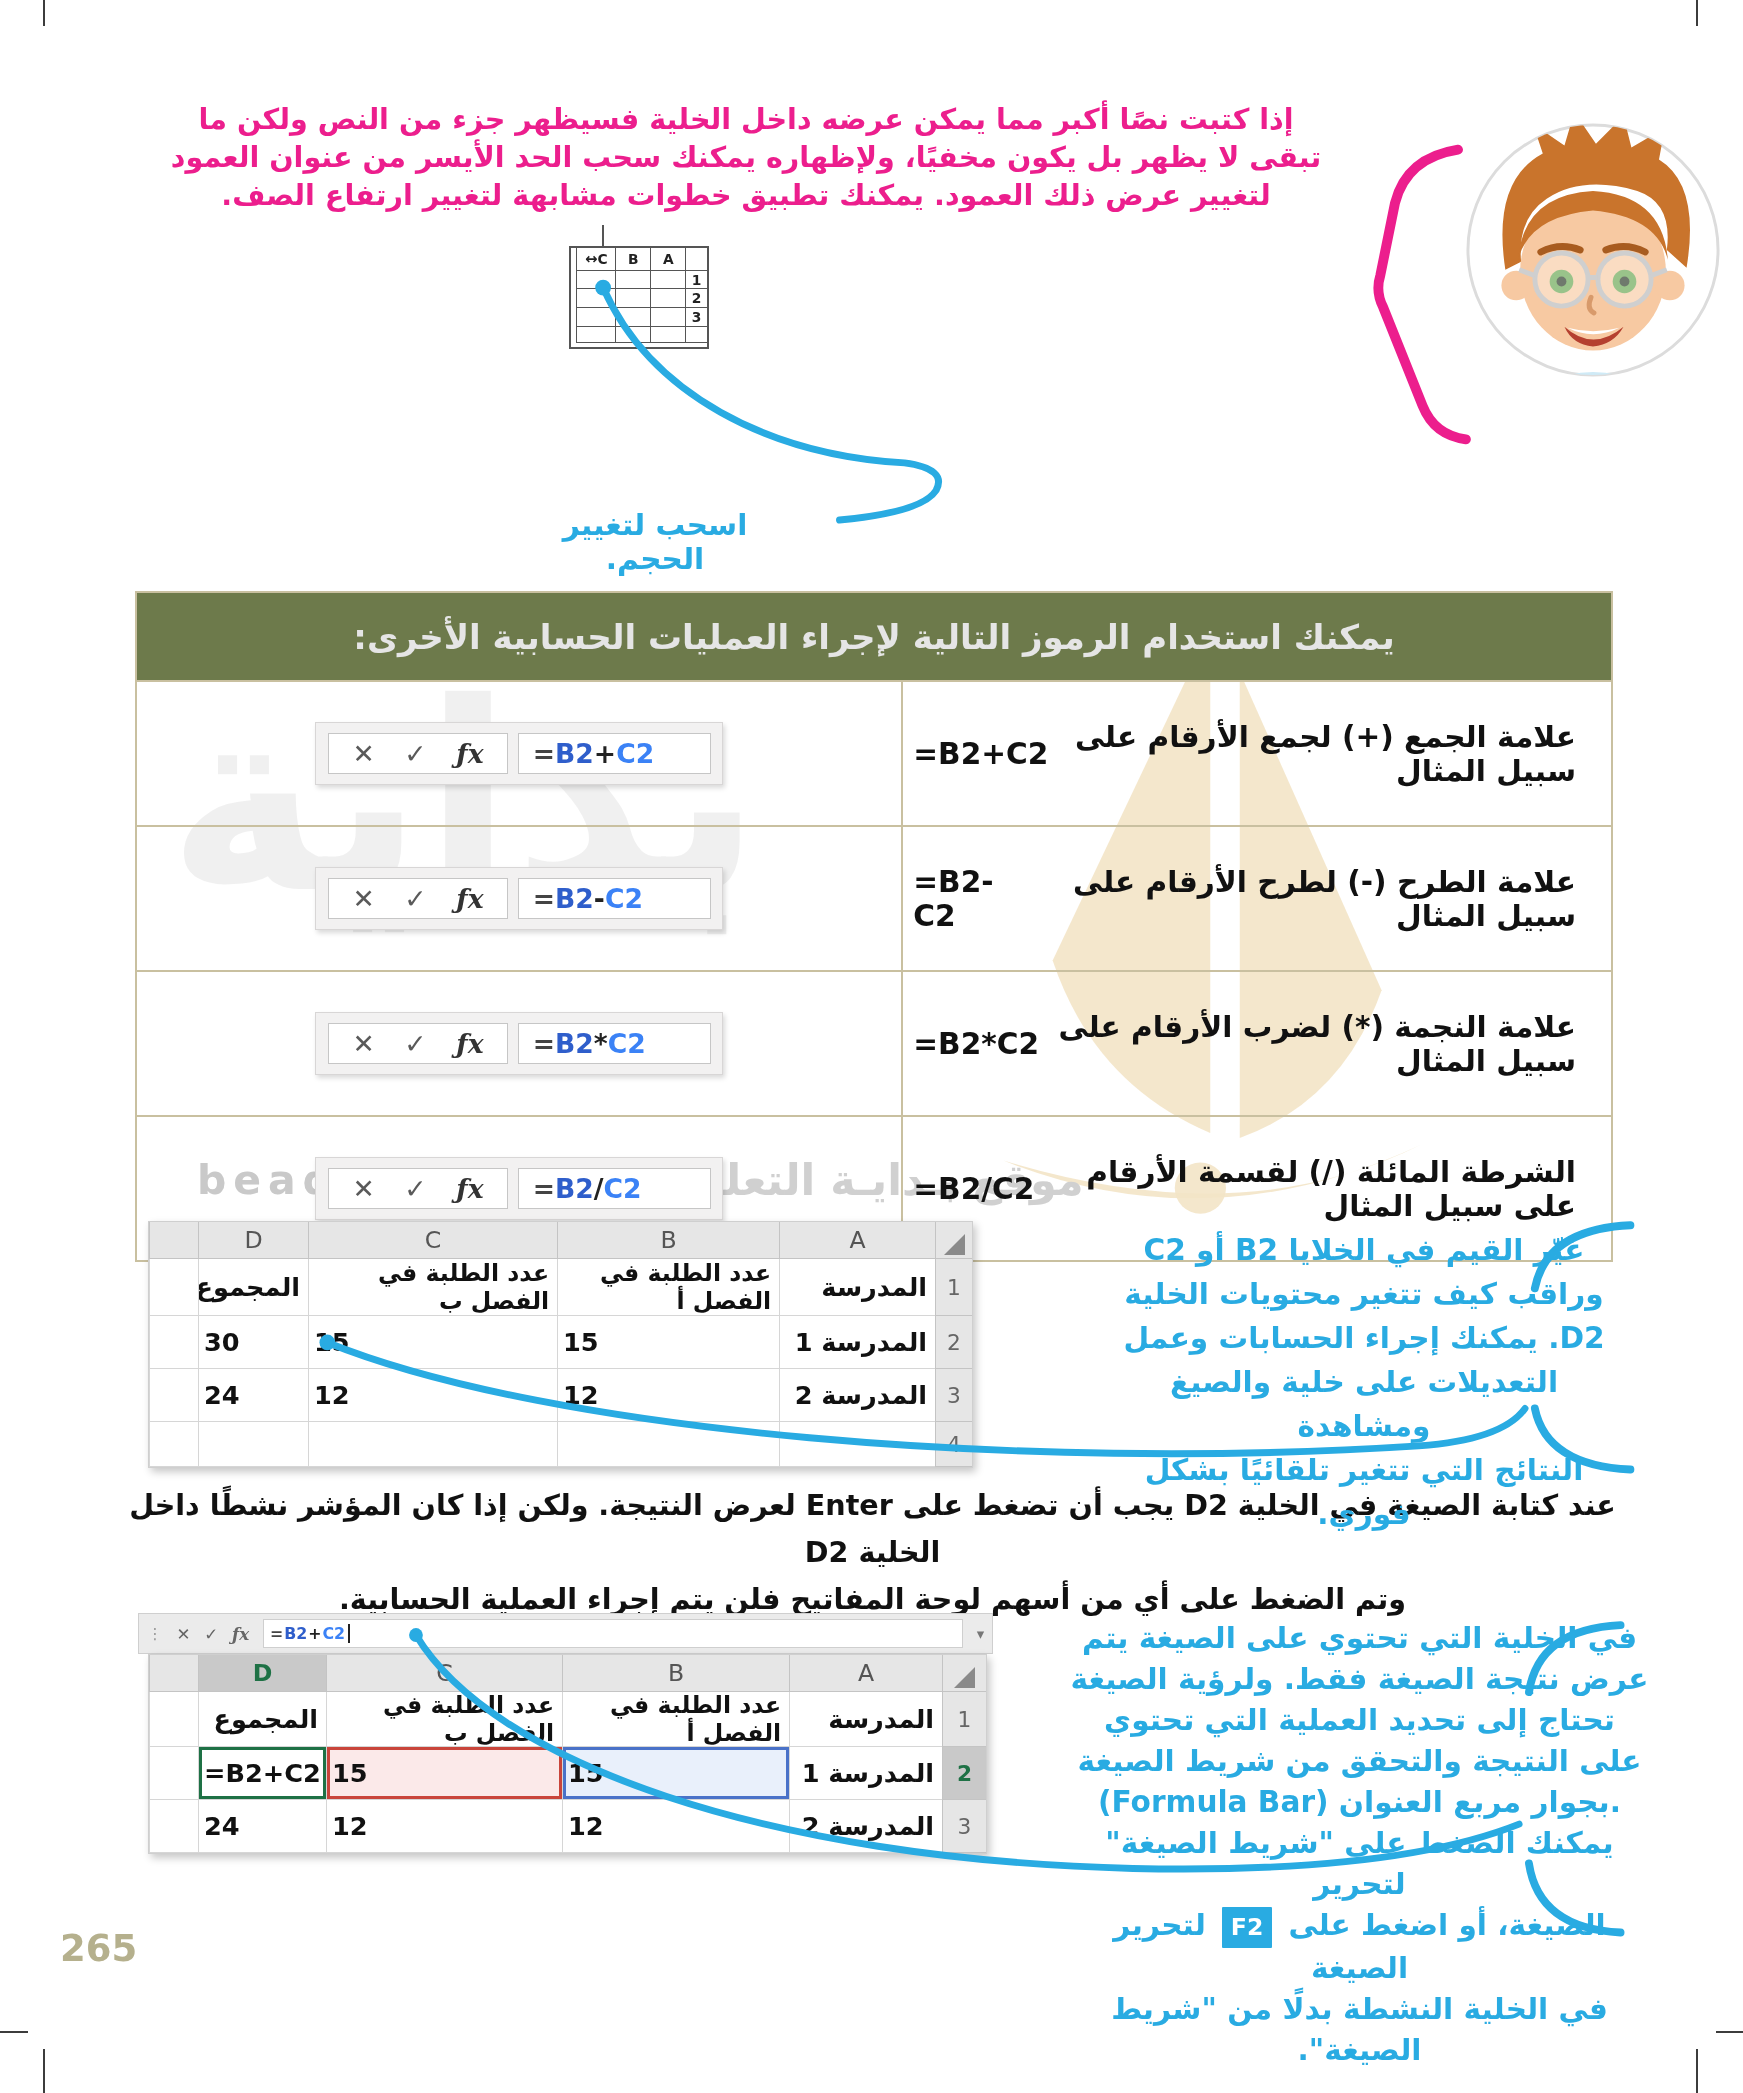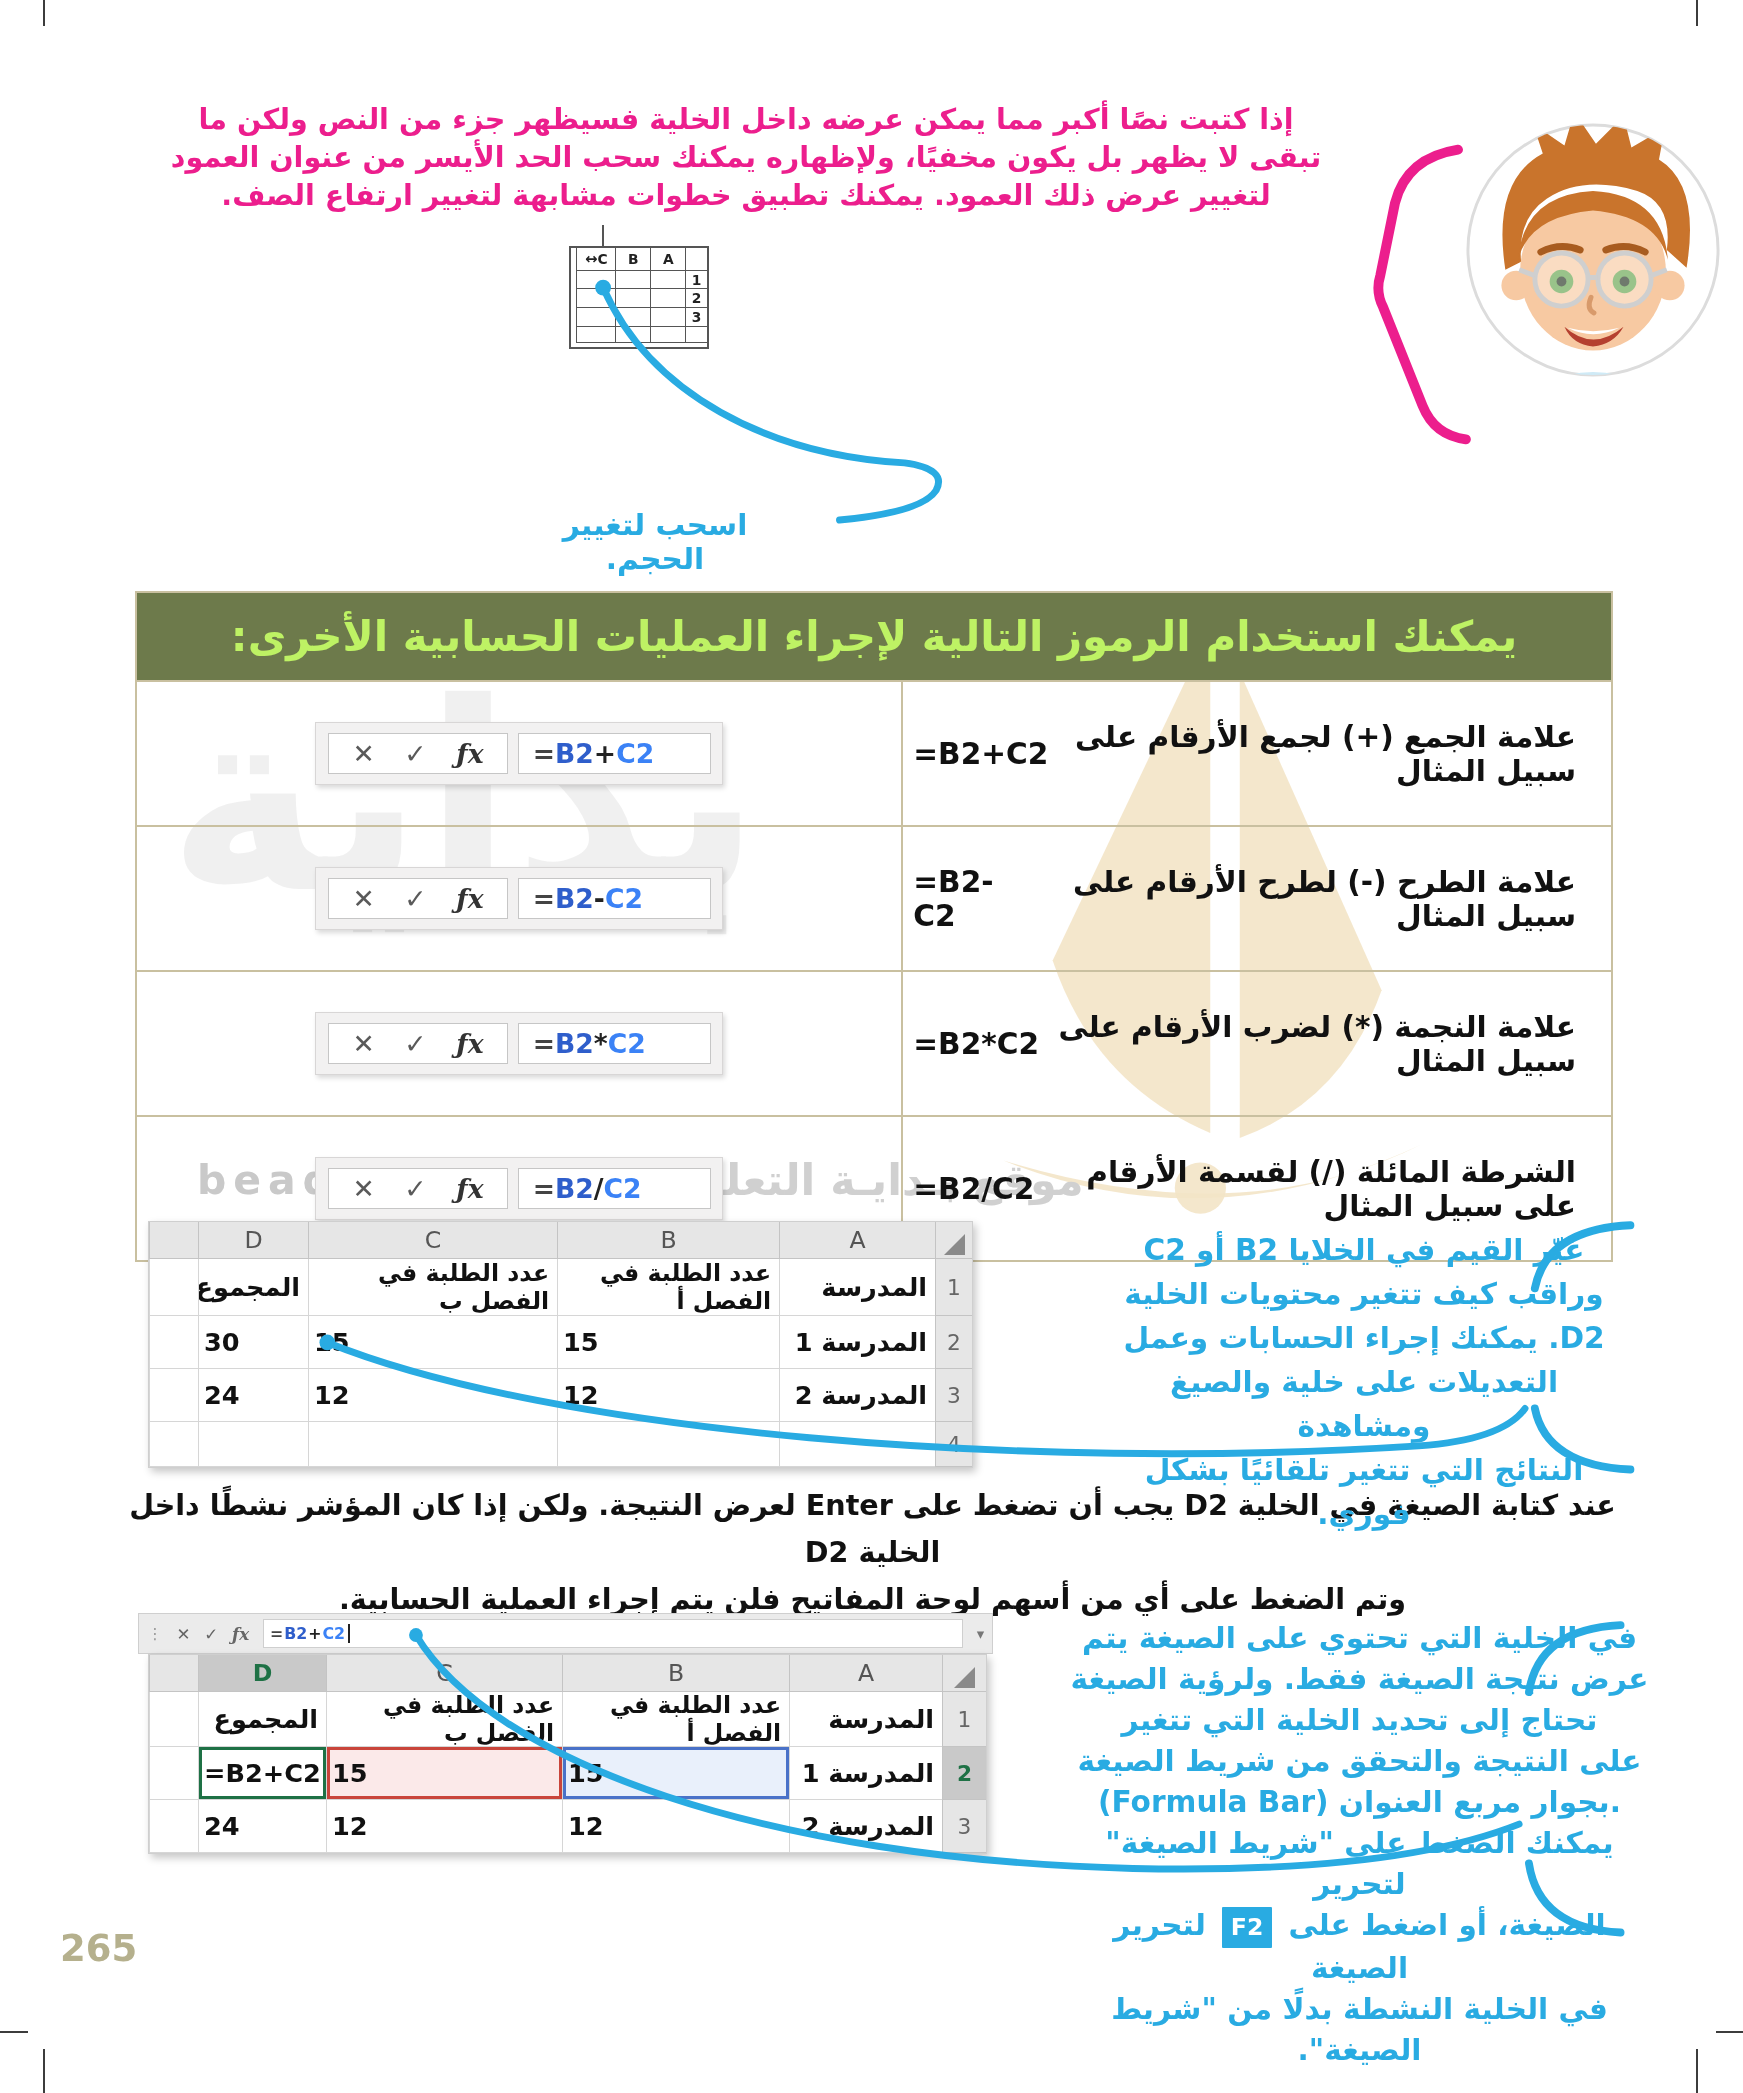--- a/index.html
+++ b/index.html
@@ -20,21 +20,21 @@
   .para1{left:128px;top:100px;width:1236px;font-size:28.6px;line-height:38px;text-align:center;z-index:3;}
   .para2{left:126px;top:242px;width:441px;font-size:27.6px;line-height:37px;text-align:center;z-index:3;}
   .draglabel{left:532px;top:508px;width:246px;font-size:29.6px;text-align:center;z-index:4;}
   
   .mini{left:569px;top:246px;width:136px;height:99px;background:#fff;z-index:3;border:2px solid #555;}
   .mini .mg{display:grid;direction:rtl;grid-template-columns:21.7px 35px 35px 39px;grid-template-rows:22.7px 18.7px 18.7px 18.7px 15.8px;width:100%;height:100%;}
   .mini .mc{border-left:1.5px solid #555;border-bottom:1.5px solid #555;font-size:13.8px;font-weight:bold;color:#222;display:flex;align-items:center;justify-content:center;}
   .mini-tick{left:602px;top:225px;width:2px;height:21.7px;background:#555;z-index:3;}
   
   .symtable{left:135px;top:591px;width:1478px;height:671px;border:2px solid #c9c0a0;z-index:2;box-sizing:border-box;}
-  .symtitle{height:87px;background:#6d7a4b;color:#bef264;font-size:42px;font-weight:bold;display:flex;align-items:center;justify-content:center;direction:rtl;}
+  .symtitle{height:87px;background:#6d7a4b;color:#e5e5e5;font-size:34px;font-weight:bold;display:flex;align-items:center;justify-content:center;direction:rtl;}
   .symrow{display:flex;height:145px;border-top:2px solid #c9c0a0;box-sizing:border-box;}
   .symimg{width:766px;display:flex;align-items:center;justify-content:center;}
   .symtxt{width:711px;border-left:2px solid #c9c0a0;display:flex;align-items:center;direction:rtl;padding-right:35px;box-sizing:border-box;font-size:29.6px;font-weight:bold;color:#111;z-index:3;}
   .symtxt .ex{direction:ltr;unicode-bidi:isolate;margin:0 9.9px;}
   .fmock{display:flex;gap:9.9px;background:#f2f1f1;border:1px solid #d8d6d6;padding:9.9px 11.8px;box-shadow:2px 3px 4.9px rgba(0,0,0,.15);z-index:3;position:relative;}
   .fbtns{background:#fff;border:1px solid #c6c6c6;display:flex;align-items:center;gap:29.6px;padding:3.9px 23.6px;}
   .fbtns .ic{font-size:26.6px;color:#5a5a5a;font-weight:bold;}
   .fbtns .fx{font-style:italic;color:#333;font-family:"DejaVu Serif",serif;}
   .fval{background:#fff;border:1px solid #c6c6c6;display:flex;align-items:center;padding:3.9px 13.8px;min-width:163px;direction:ltr;font-size:26.6px;font-weight:bold;}
   .c-eq{color:#444;} .c-b{color:#2f5ecb;} .c-op{color:#222;} .c-c{color:#3b82f6;}
@@ -354,21 +354,21 @@
       <div class="scell s-num">12</div>
       <div class="scell s-num">12</div>
       <div class="scell s-num">24</div>
       <div class="scell"></div>
     </div>
   </div>
 
   <div class="abs note2 blue">
     <div class="note-line">في الخلية التي تحتوي على الصيغة يتم</div>
     <div class="note-line">عرض نتيجة الصيغة فقط. ولرؤية الصيغة</div>
-    <div class="note-line">تحتاج إلى تحديد الخلية التي تتغير</div>
+    <div class="note-line">تحتاج إلى تحديد العملية التي تحتوي</div>
     <div class="note-line">على النتيجة والتحقق من شريط الصيغة</div>
     <div class="ltr-line">(Formula Bar) بجوار مربع العنوان.</div>
     <div class="note-line">يمكنك الضغط على "شريط الصيغة" لتحرير</div>
     <div class="note-line">
       <span>الصيغة، أو اضغط على</span>
       <span class="f2key">F2</span>
       <span>لتحرير الصيغة</span>
     </div>
     <div class="note-line">في الخلية النشطة بدلًا من "شريط الصيغة".</div>
   </div>

